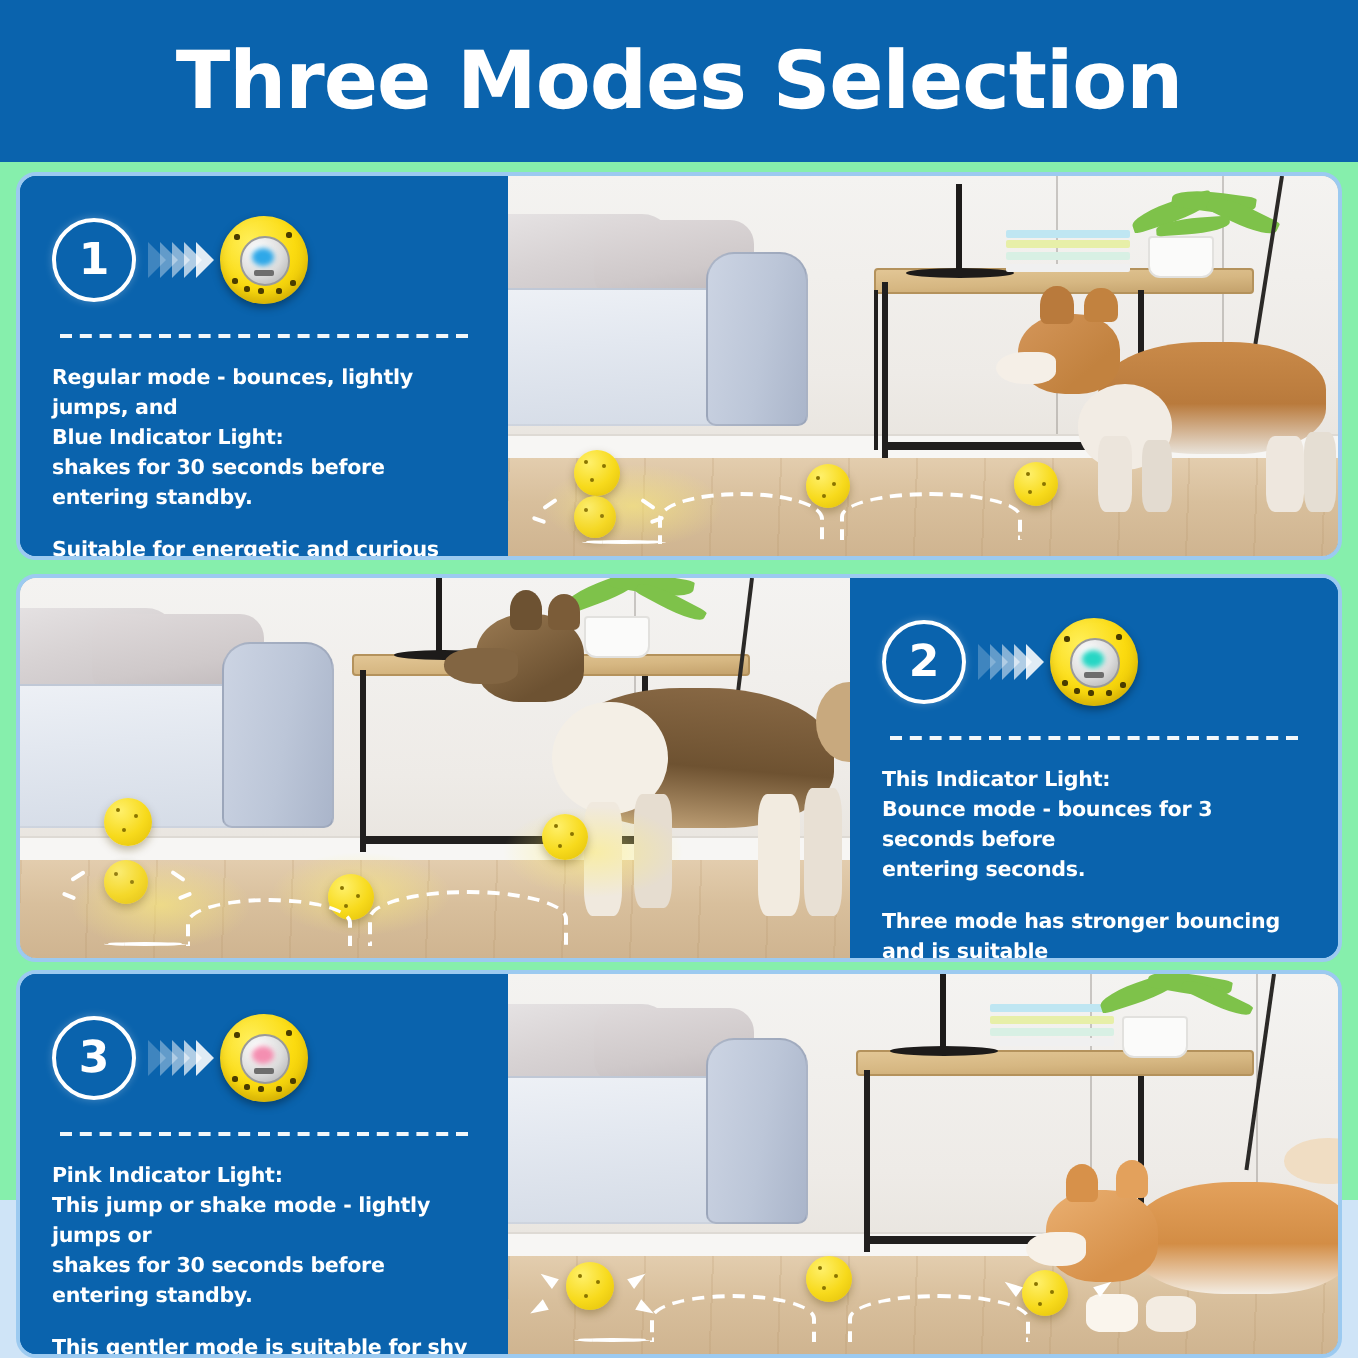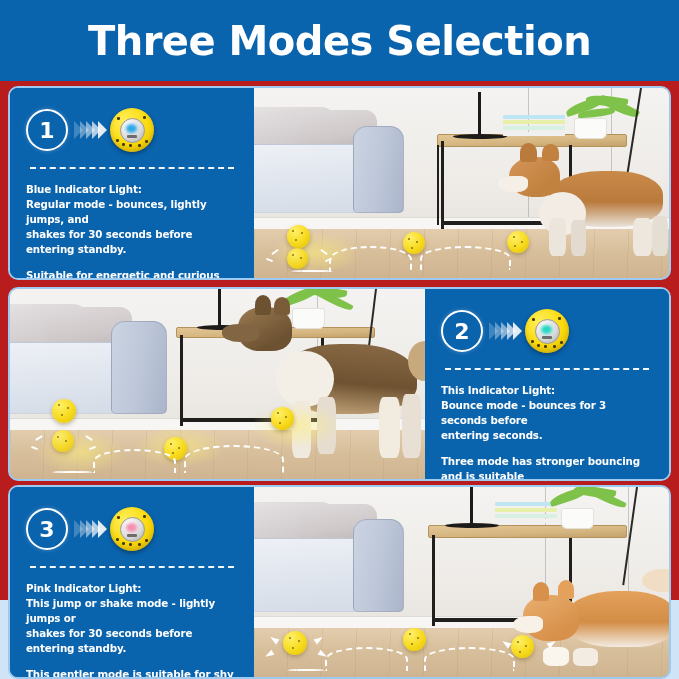--- a/index.html
+++ b/index.html
@@ -2,21 +2,21 @@
 <html><head>
 <meta charset="utf-8">
 <style>
   * { box-sizing: border-box; margin: 0; padding: 0; }
   html, body {
     width: 679px; height: 679px;
     font-family: "Liberation Sans", sans-serif;
     background: #cfe4f7;
     overflow: hidden;
   }
-  #page { position: relative; width: 679px; height: 600px; background: #b91c1c; }
+  #page { position: relative; width: 679px; height: 600px; background: #86efac; }
 
   
   .header {
     position: absolute; left: 0; top: 0; width: 679px; height: 81px;
     background: #0a63ad;
     display: flex; align-items: center; justify-content: center;
   }
   .header-title {
     color: #ffffff;
     font-size: 40px;
@@ -248,22 +248,22 @@
             <span class="hole h5"></span>
             <span class="hole h6"></span>
             <span class="hole h7"></span>
           <span class="lens"></span>
           <span class="glow" style="background:#2fa8e8;"></span>
           <span class="bar"></span>
         </div>
       </div>
       <div class="dashed"></div>
       <div class="body-text">
+        <p>Regular mode - bounces, lightly jumps, and</p>
         <p>Blue Indicator Light:</p>
-        <p>Regular mode - bounces, lightly jumps, and</p>
         <p>shakes for 30 seconds before entering standby.</p>
         <p class="gap">Suitable for energetic and curious dogs.</p>
       </div>
     </div>
     <div class="photocol">
       <div class="scene">
         <div class="wall"></div>
         <div class="wallseam" style="left:66%; height:74%;"></div>
         <div class="wallseam" style="left:86%; height:74%;"></div>
         <div class="baseboard"></div>

